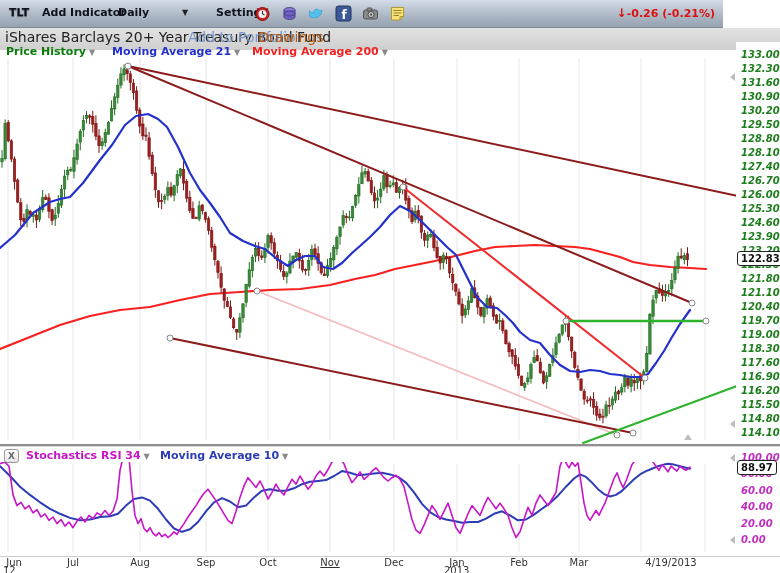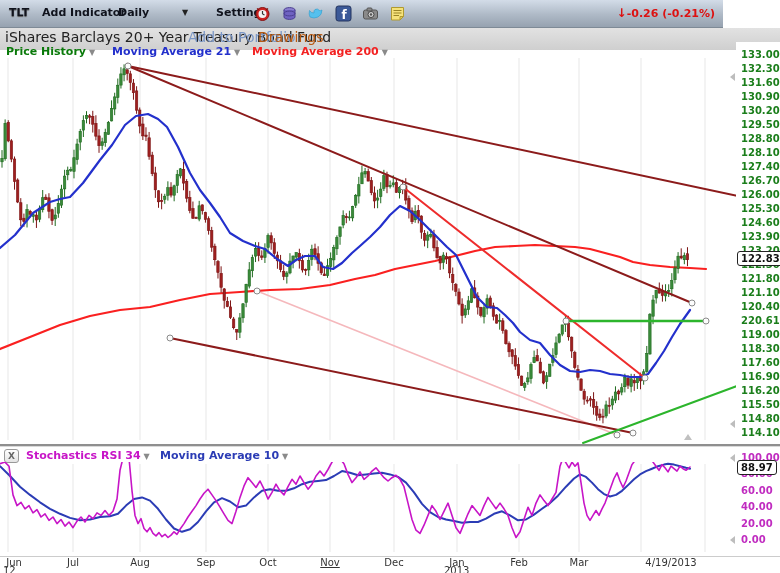--- a/index.html
+++ b/index.html
@@ -19,21 +19,21 @@
   
   #subbar{position:absolute;left:0;top:28px;width:780px;height:22px;background:linear-gradient(#e2e2e2,#cfcfcf);font-size:14px;}
   #subbar span{position:absolute;top:1px;}
   #fundname{left:5px;color:#222;}
   #addport{left:188px;color:#7b97c6;}
   #drawings{left:258px;color:#b85a12;}
   
   .lgnd{position:absolute;font-size:11px;font-weight:bold;cursor:pointer;}
   .caret{color:#8a8a8a;font-size:8px;font-weight:normal;margin-left:3px;}
   
-  .tick{position:absolute;left:5px;font-size:10px;font-weight:bold;white-space:nowrap;}
+  .tick{position:absolute;left:5px;font-size:10px;font-weight:bold;white-space:nowrap;font-style:italic;}
   #paxis{position:absolute;left:736px;top:42px;width:44px;height:404px;background:#fff;}
   #iaxis{position:absolute;left:736px;top:448px;width:44px;height:108px;background:#fff;}
   .pricebox{position:absolute;background:#fff;border:1px solid #222;border-radius:3px;
     font-size:10px;font-weight:bold;color:#111;padding:1px 3px;z-index:5;}
   
   #div1{position:absolute;left:0;top:444px;width:780px;height:2px;background:#8f8f8f;}
   #div1b{position:absolute;left:0;top:446px;width:780px;height:1px;background:#d9d9d9;}
   #xaxline{position:absolute;left:0;top:556px;width:780px;height:1px;background:#cccccc;}
   
   #ilegend{position:absolute;left:0;top:448px;width:736px;height:14px;background:#fff;}
@@ -594,21 +594,21 @@
       <div class="tick" style="top: 133px; color: rgb(27, 126, 27);">126.70</div>
       <div class="tick" style="top: 147px; color: rgb(27, 126, 27);">126.00</div>
       <div class="tick" style="top: 161px; color: rgb(27, 126, 27);">125.30</div>
       <div class="tick" style="top: 175px; color: rgb(27, 126, 27);">124.60</div>
       <div class="tick" style="top: 189px; color: rgb(27, 126, 27);">123.90</div>
       <div class="tick" style="top: 203px; color: rgb(27, 126, 27);">123.20</div>
       <div class="tick" style="top: 217px; color: rgb(27, 126, 27);">122.50</div>
       <div class="tick" style="top: 231px; color: rgb(27, 126, 27);">121.80</div>
       <div class="tick" style="top: 245px; color: rgb(27, 126, 27);">121.10</div>
       <div class="tick" style="top: 259px; color: rgb(27, 126, 27);">120.40</div>
-      <div class="tick" style="top: 273px; color: rgb(27, 126, 27);">220.61</div>
+      <div class="tick" style="top: 273px; color: rgb(27, 126, 27);">119.70</div>
       <div class="tick" style="top: 287px; color: rgb(27, 126, 27);">119.00</div>
       <div class="tick" style="top: 301px; color: rgb(27, 126, 27);">118.30</div>
       <div class="tick" style="top: 315px; color: rgb(27, 126, 27);">117.60</div>
       <div class="tick" style="top: 329px; color: rgb(27, 126, 27);">116.90</div>
       <div class="tick" style="top: 343px; color: rgb(27, 126, 27);">116.20</div>
       <div class="tick" style="top: 357px; color: rgb(27, 126, 27);">115.50</div>
       <div class="tick" style="top: 371px; color: rgb(27, 126, 27);">114.80</div>
       <div class="tick" style="top: 385px; color: rgb(27, 126, 27);">114.10</div>
     </div>
   <div class="pricebox" id="pbox" style="left:737px;top:251px">122.83</div>

